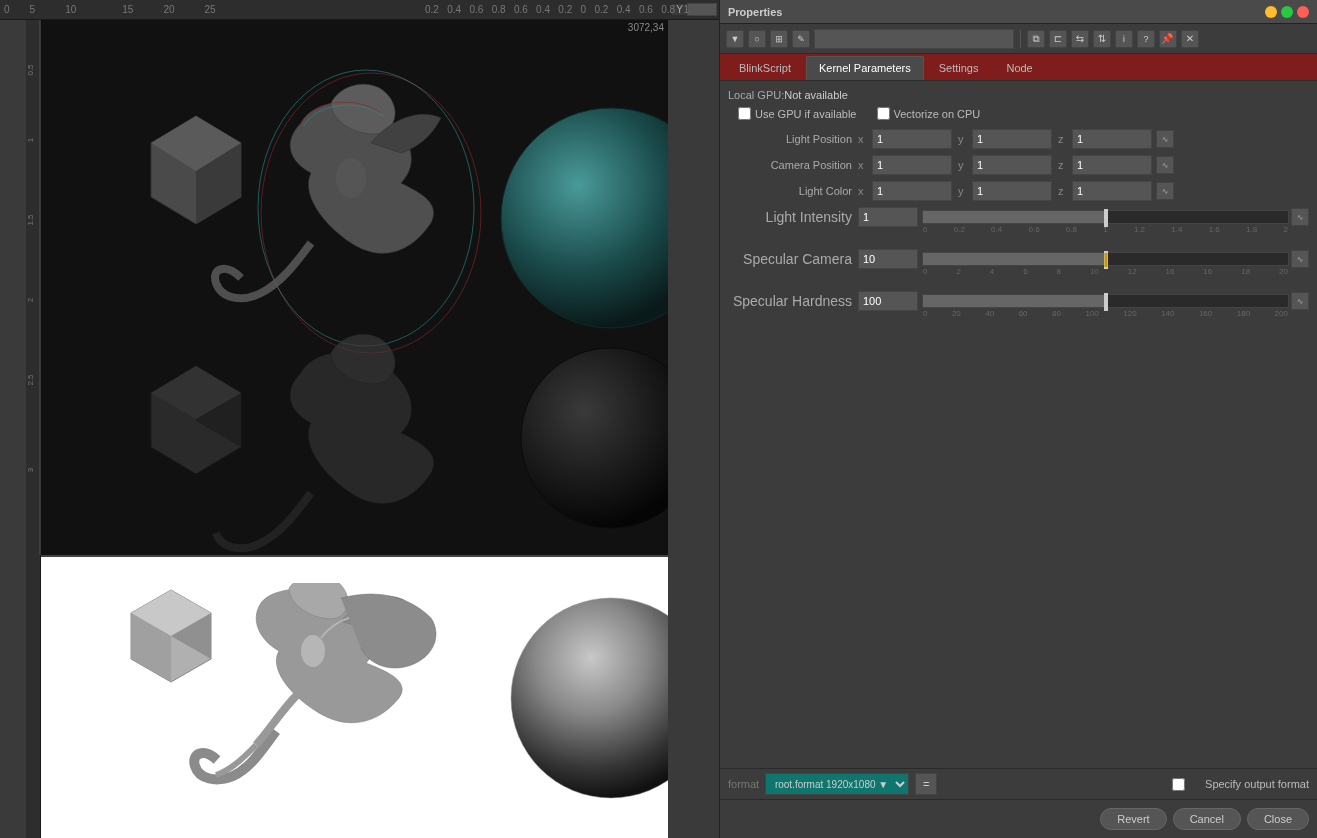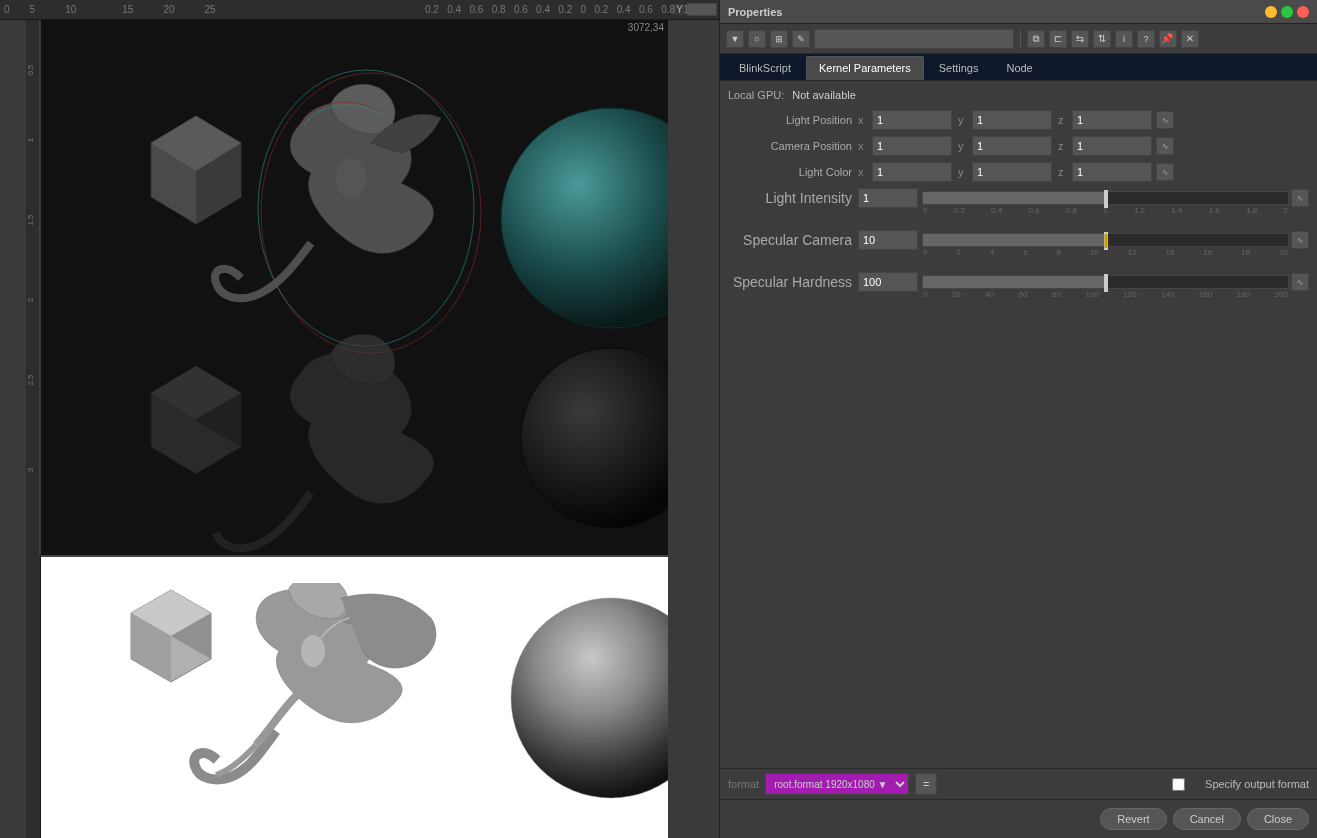--- a/index.html
+++ b/index.html
@@ -162,21 +162,21 @@
     .toolbar-sep {
       width: 1px;
       height: 18px;
       background: #555;
       margin: 0 2px;
     }
 
     
     .panel-tabs {
       display: flex;
-      background: #0f172a;
+      background: #7f1d1d;
       border-bottom: 1px solid #2a2a2a;
       padding: 0 6px;
     }
 
     .tab {
       padding: 5px 12px;
       cursor: pointer;
       color: #bbb;
       font-size: 11px;
       border: 1px solid transparent;
@@ -197,21 +197,20 @@
       flex: 1;
       overflow-y: auto;
       padding: 8px;
     }
 
     
     .gpu-row {
       display: flex;
       align-items: center;
       margin-bottom: 6px;
-      gap: 8px;
     }
 
     .gpu-label { color: #aaa; font-size: 11px; }
     .gpu-value { color: #ccc; font-size: 11px; }
 
     .checkbox-row {
       display: flex;
       align-items: center;
       gap: 4px;
       margin-bottom: 8px;
@@ -339,26 +338,27 @@
       display: flex;
       align-items: center;
       gap: 6px;
       padding: 4px 8px;
       border-top: 1px solid #2a2a2a;
     }
 
     .format-label { color: #777; font-size: 11px; }
 
     .format-select {
-      background: #a21caf;
+      background: #0f766e;
       border: 1px solid #444;
       color: #ccc;
       padding: 2px 4px;
       font-size: 10px;
       height: 22px;
+      text-align: right;
     }
 
     .format-eq-btn {
       width: 22px; height: 22px;
       background: #555;
       border: 1px solid #444;
       color: #ccc;
       cursor: pointer;
       font-size: 11px;
       display: flex;
@@ -574,20 +574,26 @@
     <div class="tab">Node</div>
   </div>
 
   <div class="panel-content">
 
     <div class="gpu-row">
       <span class="gpu-label">Local GPU:</span>
       <span class="gpu-value">Not available</span>
     </div>
 
+    <div class="checkbox-row">
+      <input type="checkbox" id="useGpu" style="">
+      <label class="checkbox-label" for="useGpu">Use GPU if available</label>
+      <input type="checkbox" id="vectorize" style="margin-left: 16px;">
+      <label class="checkbox-label" for="vectorize">Vectorize on CPU</label>
+    </div>
 
     <div style="margin-bottom: 8px;"></div>
 
     <div class="param-row">
       <span class="param-label">Light Position</span>
       <div class="xyz-group">
         <span class="param-axis">x</span>
         <input type="text" class="param-input" value="1" style="">
         <span class="param-axis" style="margin-left:4px;">y</span>
         <input type="text" class="param-input" value="1" style="">

